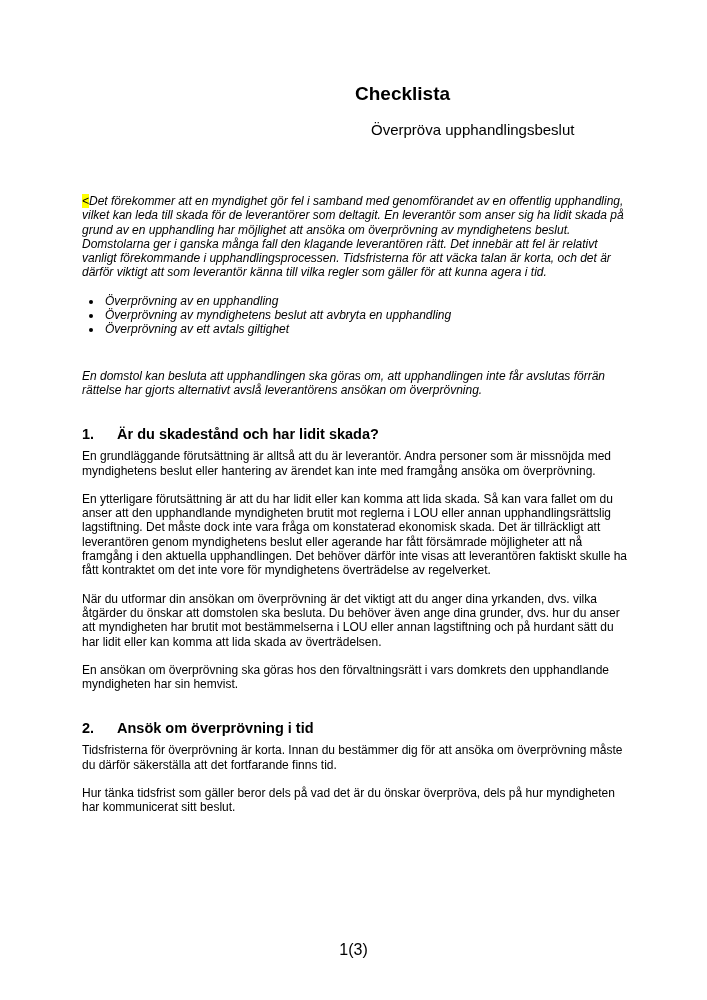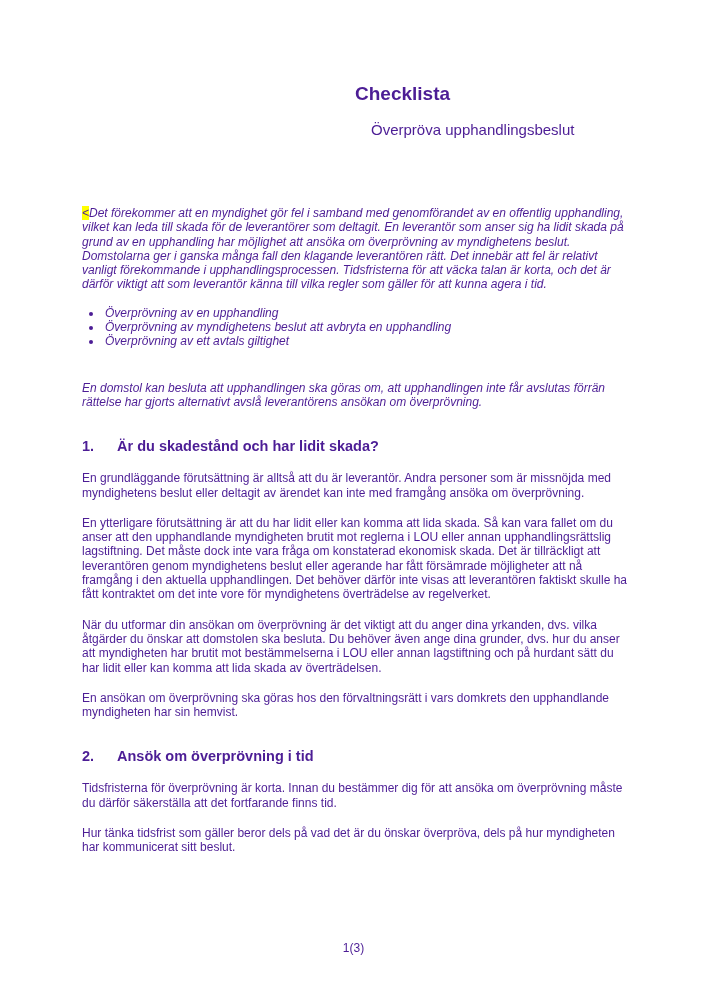--- a/index.html
+++ b/index.html
@@ -6,21 +6,21 @@
     margin: 0;
     padding: 0;
     background: #ffffff;
   }
   .page {
     position: relative;
     width: 707px;
     height: 1000px;
     background: #ffffff;
     font-family: "Liberation Sans", sans-serif;
-    color: #4c1d95;
+    color: #000000;
     overflow: hidden;
   }
   .title-block {
     position: absolute;
     left: 355px;
     top: 83px;
   }
   .doc-title {
     font-size: 19px;
     font-weight: bold;
@@ -35,21 +35,21 @@
   }
   .content {
     position: absolute;
     left: 82px;
     top: 190px;
     width: 551px;
     font-size: 12px;
     line-height: 14.3px;
   }
   .content p {
-    margin: 16px 0 14px 0;
+    margin: 4px 0 14px 0;
   }
   .intro p, .intro li {
     font-style: italic;
   }
   .hl {
     background: #ffff00;
   }
   ul.bullets {
     margin: 0 0 32px 0;
     padding-left: 21px;
@@ -68,21 +68,21 @@
   h2.sec-heading .h-num {
     display: inline-block;
     width: 35px;
   }
   .footer {
     position: absolute;
     left: 0;
     top: 941px;
     width: 707px;
     text-align: center;
-    font-size: 12px;
+    font-size: 16px;
   }
 </style>
 </head>
 <body>
 
 <div class="page">
 
   <div class="title-block">
     <p class="doc-title">Checklista</p>
     <p class="doc-subtitle">Överpröva upphandlingsbeslut</p>
@@ -99,21 +99,21 @@
         <li>Överprövning av myndighetens beslut att avbryta en upphandling</li>
         <li>Överprövning av ett avtals giltighet</li>
       </ul>
 
       <p>En domstol kan besluta att upphandlingen ska göras om, att upphandlingen inte får avslutas förrän rättelse har gjorts alternativt avslå leverantörens ansökan om överprövning.</p>
 
     </div>
 
     <div>
       <h2 class="sec-heading"><span class="h-num">1.</span><span>Är du skadestånd och har lidit skada?</span></h2>
-      <p>En grundläggande förutsättning är alltså att du är leverantör. Andra personer som är missnöjda med myndighetens beslut eller deltagit av ärendet kan inte med framgång ansöka om överprövning.</p>
+      <p>En grundläggande förutsättning är alltså att du är leverantör. Andra personer som är missnöjda med myndighetens beslut eller hantering av ärendet kan inte med framgång ansöka om överprövning.</p>
       <p>En ytterligare förutsättning är att du har lidit eller kan komma att lida skada. Så kan vara fallet om du anser att den upphandlande myndigheten brutit mot reglerna i LOU eller annan upphandlingsrättslig lagstiftning. Det måste dock inte vara fråga om konstaterad ekonomisk skada. Det är tillräckligt att leverantören genom myndighetens beslut eller agerande har fått försämrade möjligheter att nå framgång i den aktuella upphandlingen. Det behöver därför inte visas att leverantören faktiskt skulle ha fått kontraktet om det inte vore för myndighetens överträdelse av regelverket.</p>
       <p>När du utformar din ansökan om överprövning är det viktigt att du anger dina yrkanden, dvs. vilka åtgärder du önskar att domstolen ska besluta. Du behöver även ange dina grunder, dvs. hur du anser att myndigheten har brutit mot bestämmelserna i LOU eller annan lagstiftning och på hurdant sätt du har lidit eller kan komma att lida skada av överträdelsen.</p>
       <p>En ansökan om överprövning ska göras hos den förvaltningsrätt i vars domkrets den upphandlande myndigheten har sin hemvist.</p>
     </div>
 
     <div>
       <h2 class="sec-heading"><span class="h-num">2.</span><span>Ansök om överprövning i tid</span></h2>
       <p>Tidsfristerna för överprövning är korta. Innan du bestämmer dig för att ansöka om överprövning måste du därför säkerställa att det fortfarande finns tid.</p>
       <p>Hur tänka tidsfrist som gäller beror dels på vad det är du önskar överpröva, dels på hur myndigheten har kommunicerat sitt beslut.</p>
     </div>

